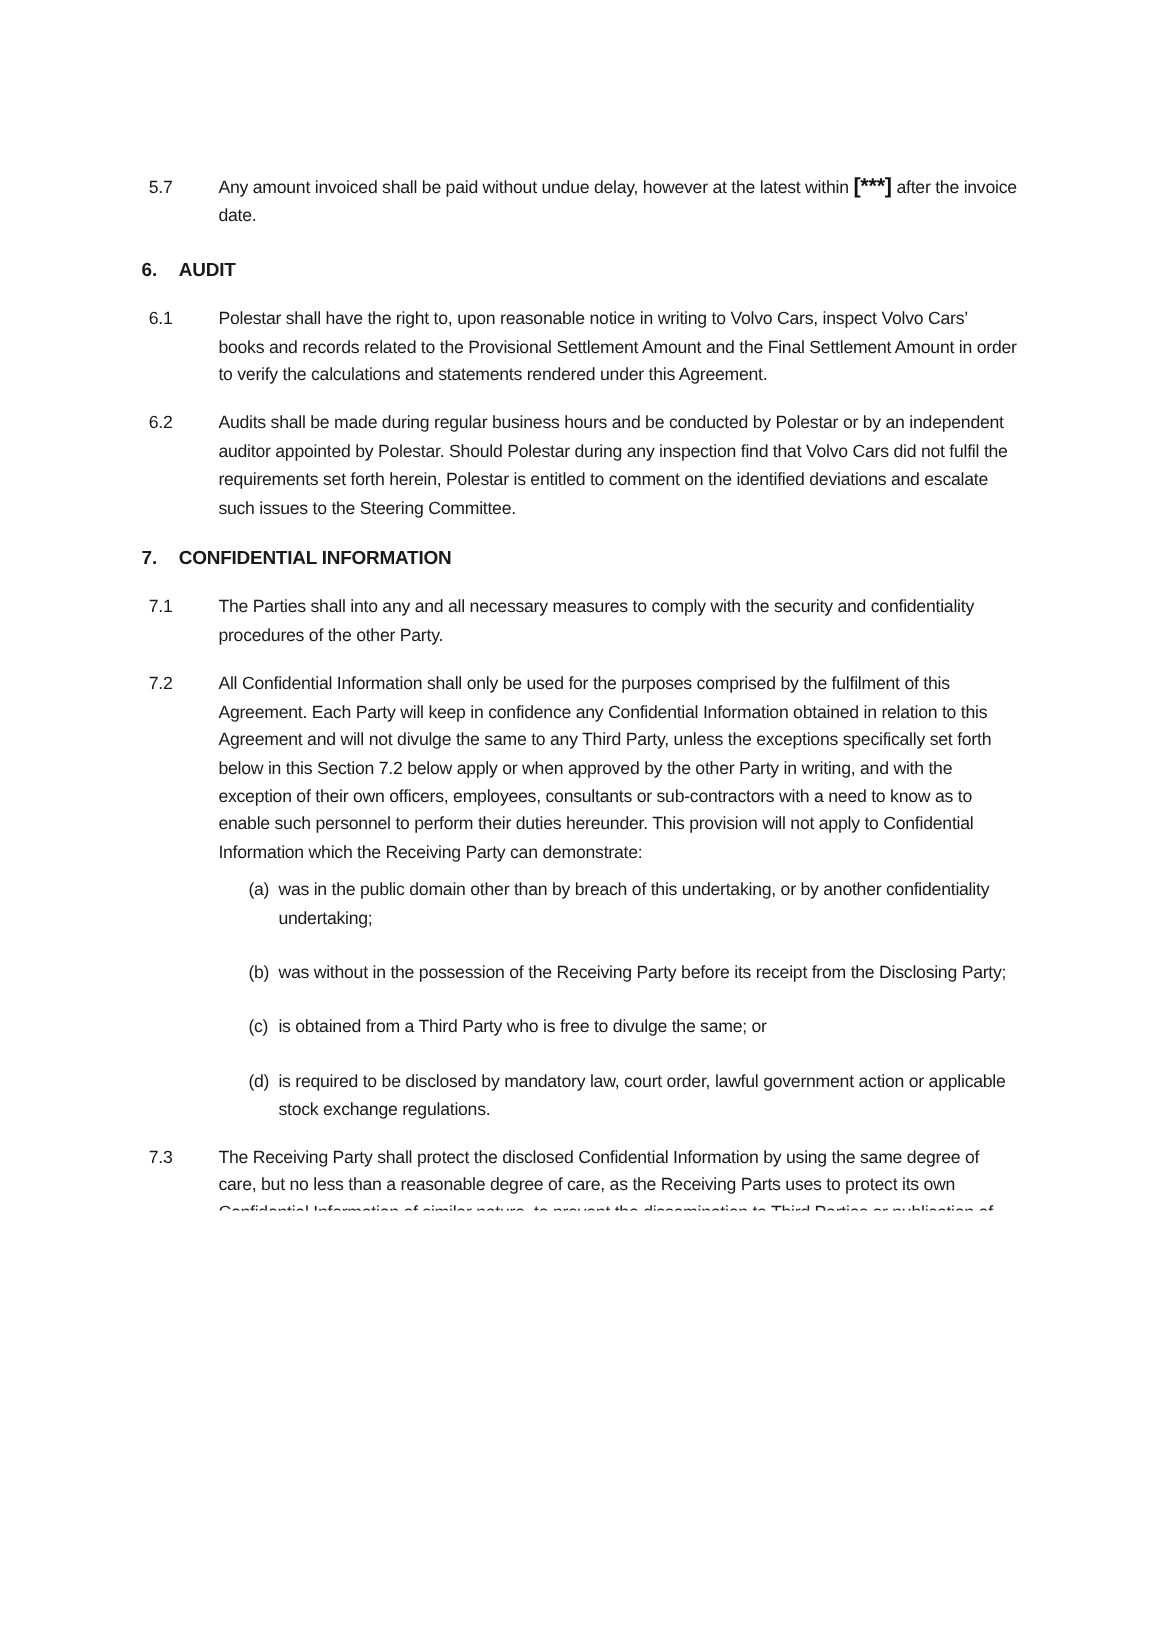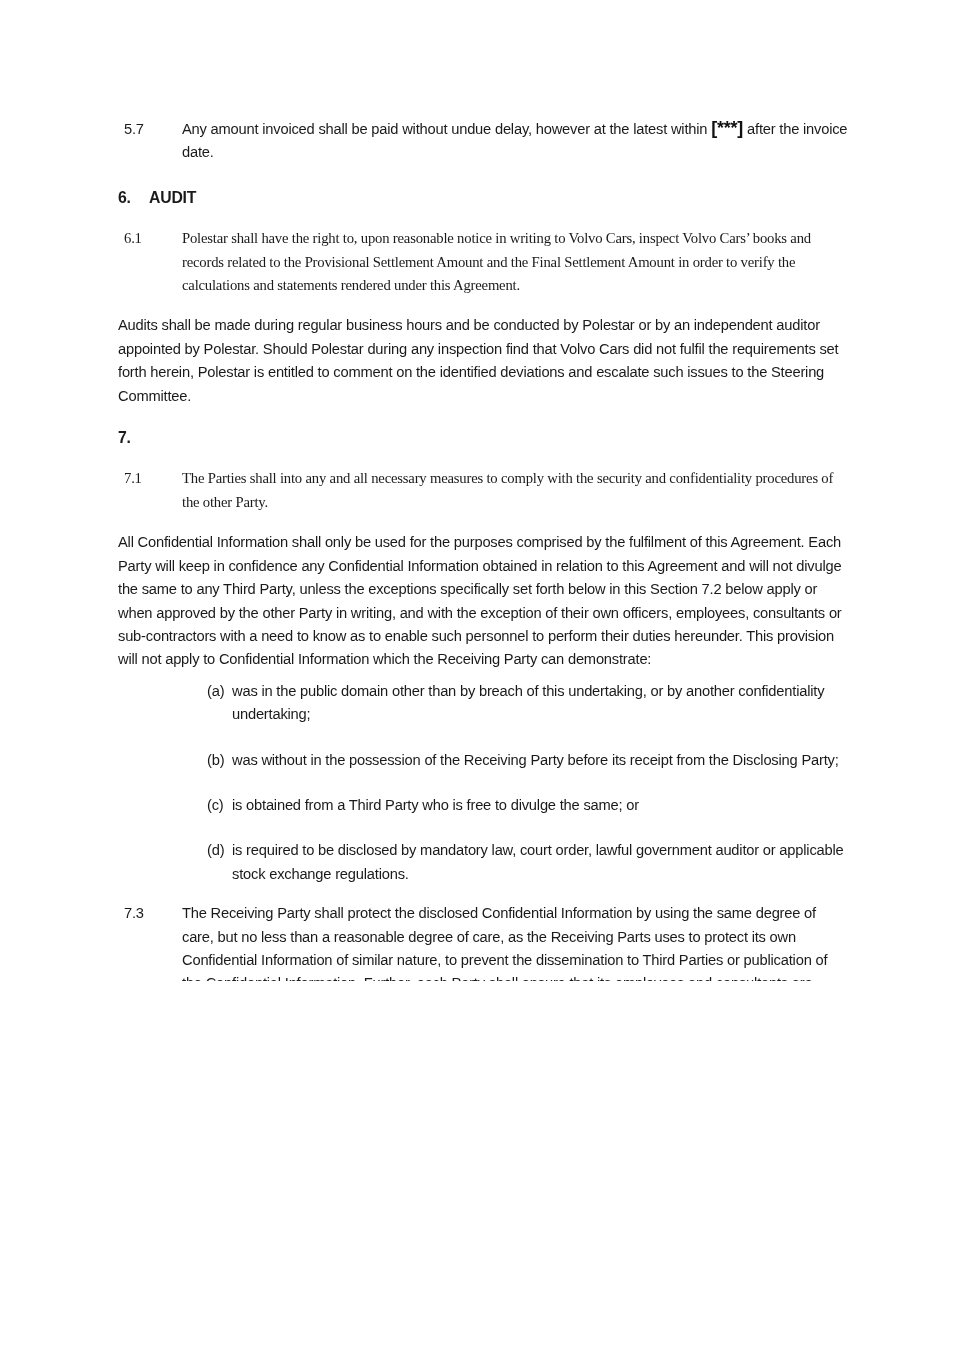--- a/index.html
+++ b/index.html
@@ -4,20 +4,21 @@
 <style>
   html, body { margin: 0; padding: 0; background: #ffffff; }
   .page {
     position: relative;
     width: 965px;
     height: 981px;
     background: #ffffff;
     font-family: "Liberation Sans", sans-serif;
     color: #1a1a1a;
     overflow: hidden;
+    margin-top: 28px;
   }
   .content {
     position: absolute;
     left: 118px;
     top: 118px;
     width: 730px;
     font-size: 14.7px;
     line-height: 23.4px;
     letter-spacing: -0.2px;
     text-align: left;
@@ -43,21 +44,21 @@
   .subclause .sublabel { flex: 0 0 25px; width: 25px; }
   .subclause p { margin: 0; flex: 1; }
   .redaction {
     font-weight: 700;
     font-size: 18px;
     line-height: 1;
     color: #111111;
   }
   .mb21 { margin-bottom: 21px; }
   .mb18 { margin-bottom: 18px; }
-  .mb17 { margin-bottom: 17px; font-family: Liberation Serif, serif; }
+  .mb17 { margin-bottom: 17px; }
   .mb16 { margin-bottom: 16px; }
   .mb22 { margin-bottom: 22px; }
   .mb8  { margin-bottom: 8px; }
   .pagenum {
     position: absolute;
     top: 1263px;
     right: 119px;
     font-size: 14.7px;
     line-height: 23.4px;
   }
@@ -78,54 +79,57 @@
       <div class="hnum">6.</div>
       <div>AUDIT</div>
     </div>
 
     <div class="clause mb17">
       <div class="num">6.1</div>
       <p>Polestar shall have the right to, upon reasonable notice in writing to Volvo Cars, inspect Volvo Cars’ books and records related to the Provisional Settlement Amount and the Final Settlement Amount in order to verify the calculations and statements rendered under this Agreement.</p>
     </div>
 
     <div class="clause mb18">
+      <div class="num">6.2</div>
       <p>Audits shall be made during regular business hours and be conducted by Polestar or by an independent auditor appointed by Polestar. Should Polestar during any inspection find that Volvo Cars did not fulfil the requirements set forth herein, Polestar is entitled to comment on the identified deviations and escalate such issues to the Steering Committee.</p>
     </div>
 
     <div class="heading mb18">
       <div class="hnum">7.</div>
+      <div>CONFIDENTIAL INFORMATION</div>
     </div>
 
     <div class="clause mb17">
       <div class="num">7.1</div>
       <p>The Parties shall into any and all necessary measures to comply with the security and confidentiality procedures of the other Party.</p>
     </div>
 
     <div class="clause mb8">
+      <div class="num">7.2</div>
       <p>All Confidential Information shall only be used for the purposes comprised by the fulfilment of this Agreement. Each Party will keep in confidence any Confidential Information obtained in relation to this Agreement and will not divulge the same to any Third Party, unless the exceptions specifically set forth below in this Section 7.2 below apply or when approved by the other Party in writing, and with the exception of their own officers, employees, consultants or sub-contractors with a need to know as to enable such personnel to perform their duties hereunder. This provision will not apply to Confidential Information which the Receiving Party can demonstrate:</p>
     </div>
 
     <div class="subclause mb22">
       <div class="sublabel">(a)</div>
       <p>was in the public domain other than by breach of this undertaking, or by another confidentiality undertaking;</p>
     </div>
 
     <div class="subclause mb22">
       <div class="sublabel">(b)</div>
       <p>was without in the possession of the Receiving Party before its receipt from the Disclosing Party;</p>
     </div>
 
     <div class="subclause mb22">
       <div class="sublabel">(c)</div>
       <p>is obtained from a Third Party who is free to divulge the same; or</p>
     </div>
 
     <div class="subclause mb16">
       <div class="sublabel">(d)</div>
-      <p>is required to be disclosed by mandatory law, court order, lawful government auditor or applicable stock exchange regulations.</p>
+      <p>is required to be disclosed by mandatory law, court order, lawful government action or applicable stock exchange regulations.</p>
     </div>
 
     <div class="clause">
       <div class="num">7.3</div>
       <p>The Receiving Party shall protect the disclosed Confidential Information by using the same degree of care, but no less than a reasonable degree of care, as the Receiving Parts uses to protect its own Confidential Information of similar nature, to prevent the dissemination to Third Parties or publication of the Confidential Information. Further, each Party shall ensure that its employees and consultants are bound by a similar duty of confidentiality and that any subcontractors taking part in the fulfilment of that Party’s obligations hereunder, enters into a confidentiality undertaking containing in essence similar provisions as those set forth in this Section 7.</p>
     </div>
 
   </div>
 
   <div class="pagenum">5</div>

